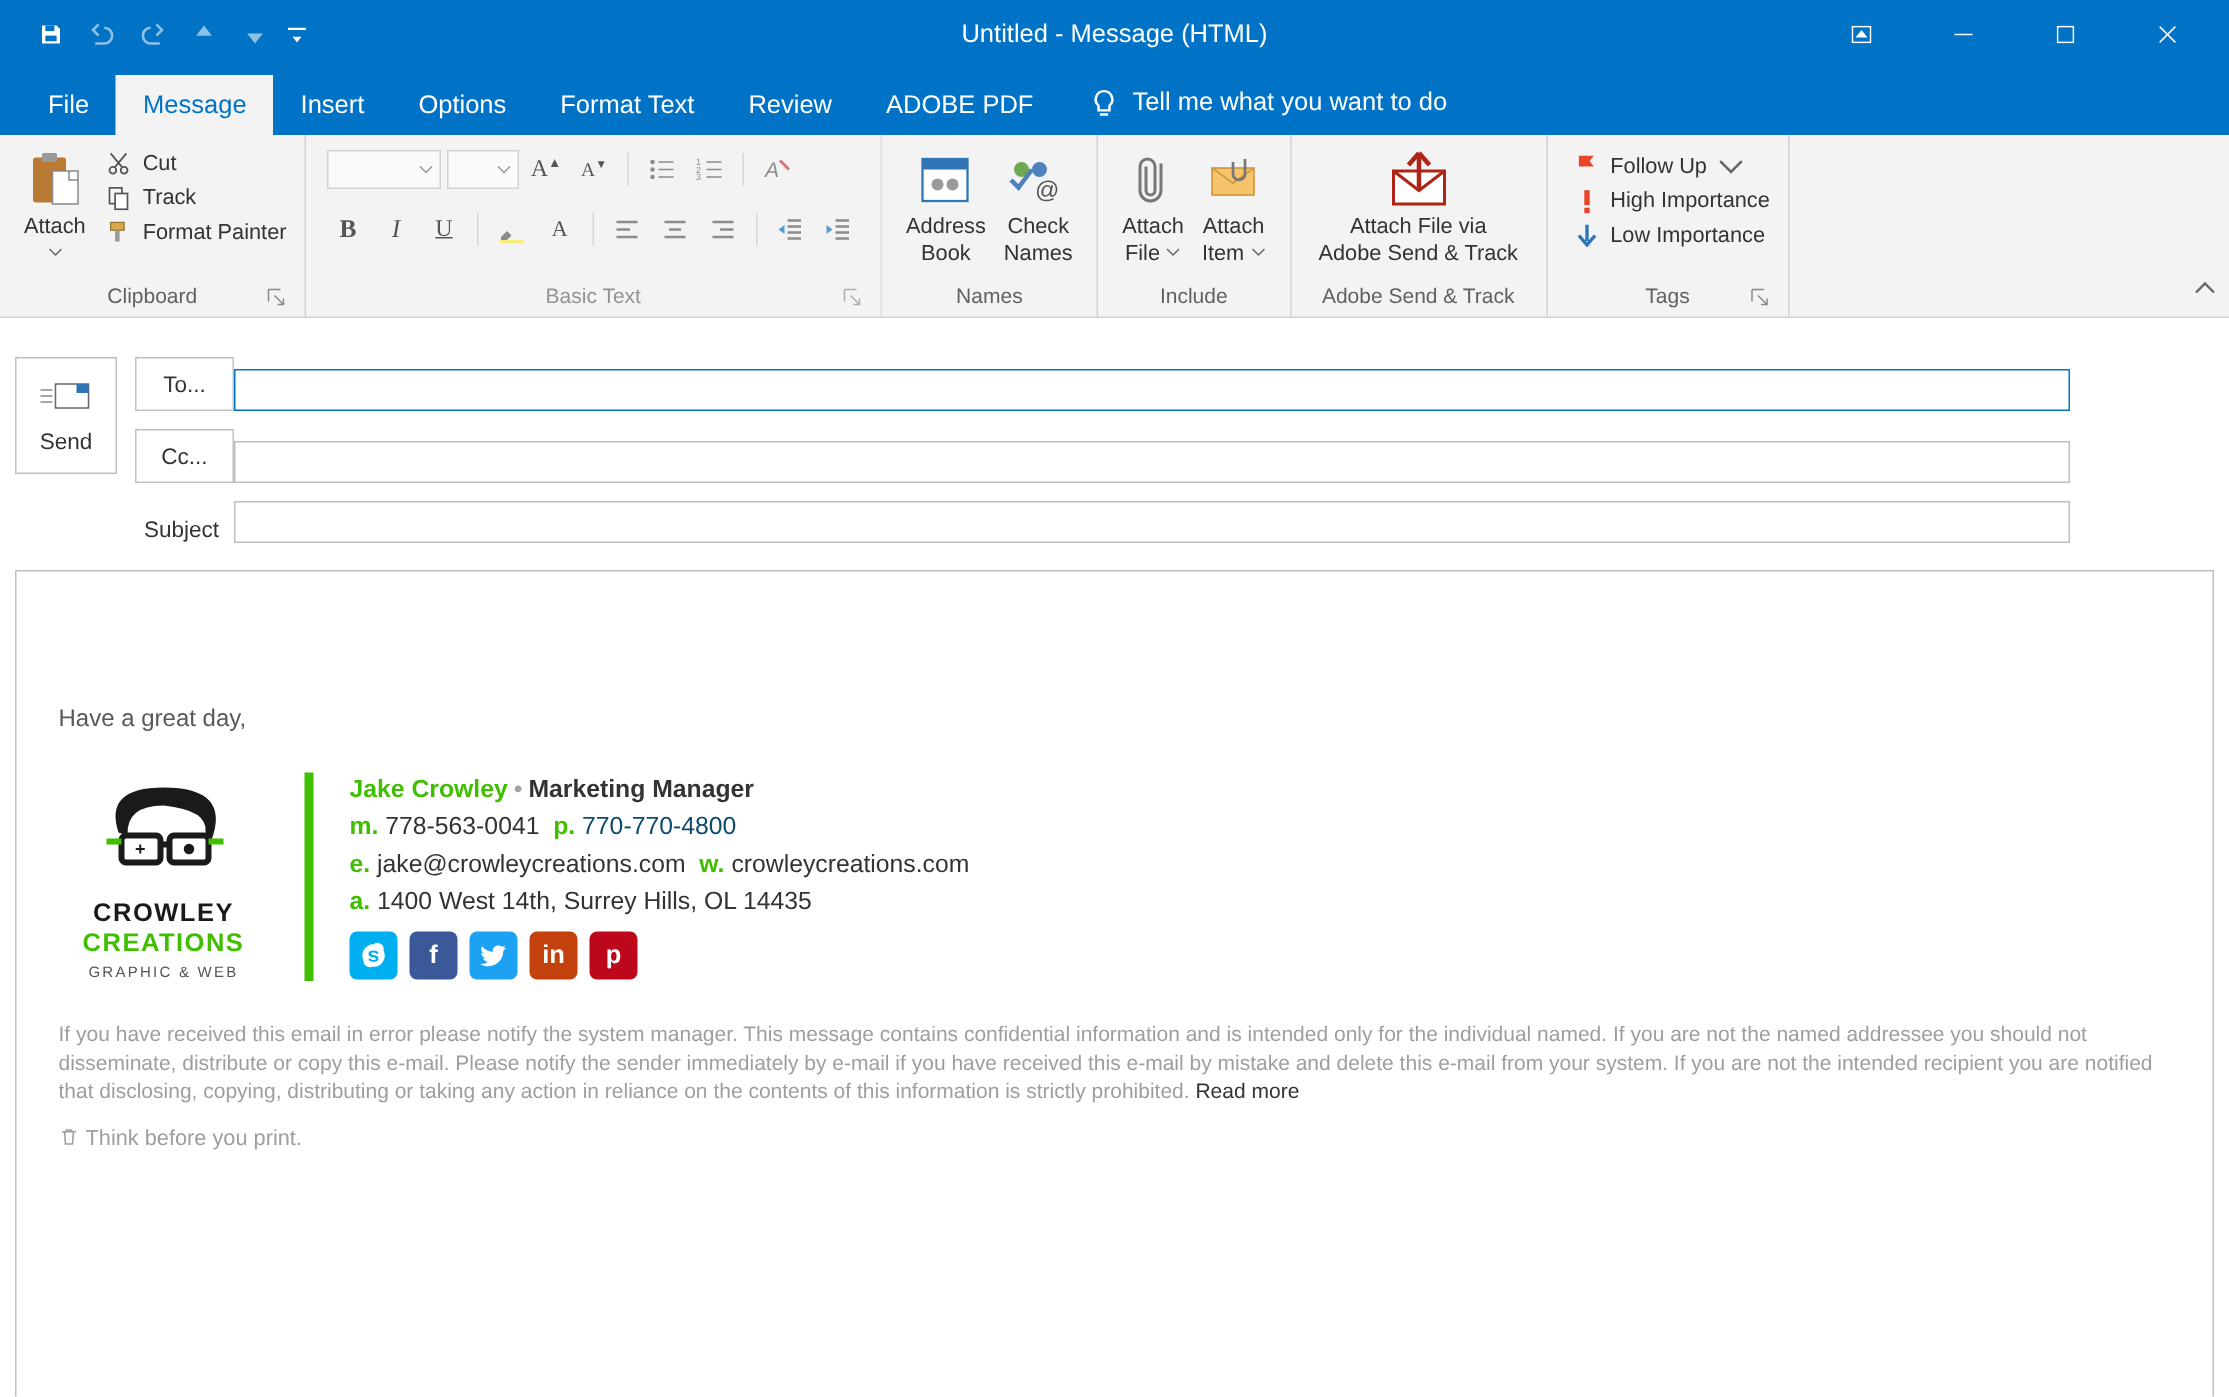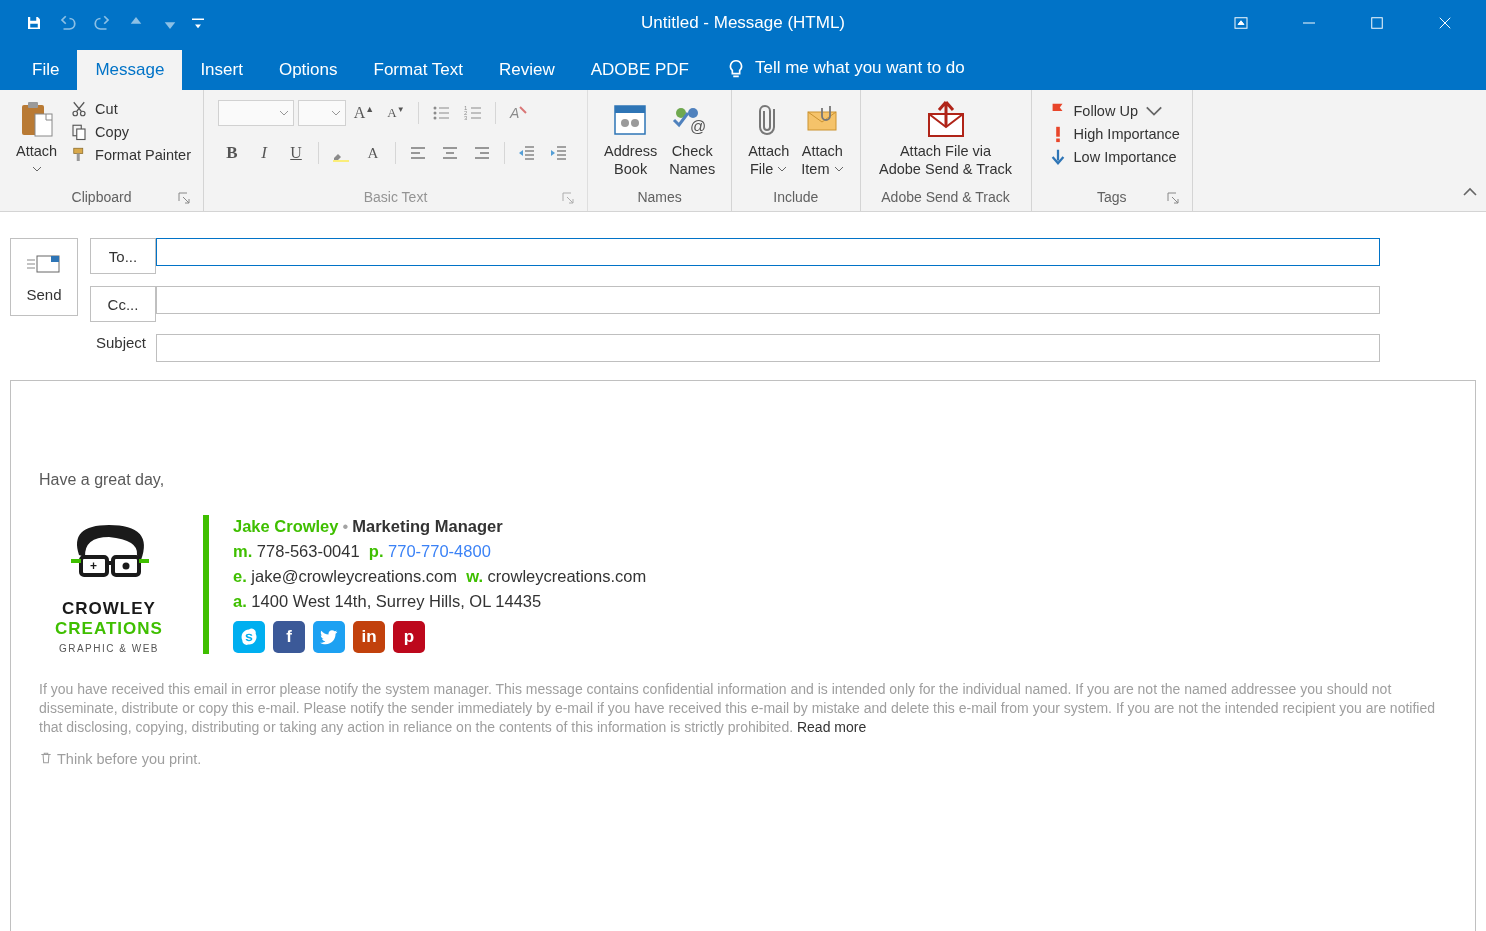--- a/index.html
+++ b/index.html
@@ -33,21 +33,21 @@
 .fontname { width:76px; height:26px; border:1px solid #c0c0c0; background:#fff; display:flex; align-items:center; justify-content:flex-end; padding-right:4px;}
 .fontsize { width:48px; height:26px; border:1px solid #c0c0c0; background:#fff; display:flex; align-items:center; justify-content:flex-end; padding-right:4px;}
 .ic-btn { width:28px; height:26px; display:flex; align-items:center; justify-content:center; cursor:pointer;}
 .ic-btn svg { width:20px; height:20px;}
 .sep { width:1px; height:22px; background:#c8c8c8; margin:0 4px;}
 .collapse-caret { position:absolute; right:8px; bottom:8px; cursor:pointer;}
 .compose-hdr { padding: 26px 10px 0 10px; display:flex; gap:12px;}
 .send-box { width:68px; height:78px; border:1px solid #c0c0c0; background:#fff; display:flex; flex-direction:column; align-items:center; justify-content:center; gap:8px; cursor:pointer;}
 .send-box .lbl { font-size:15px; color:#333;}
 .fields { flex:1; display:flex; flex-direction:column; gap:12px; padding-right:96px;}
-.field-row { display:flex; align-items:flex-start; }
+.field-row { display:flex; align-items:flex-end; }
 .field-btn { width:66px; height:36px; border:1px solid #c0c0c0; background:#fff; display:flex; align-items:center; justify-content:center; font-size:15px; color:#333; cursor:pointer;}
 .field-label { width:66px; font-size:15px; color:#333; text-align:left; padding-left:6px;}
 .field-input { flex:1; height:28px; border:1px solid #bfbfbf; padding:0 6px; font-size:14px;}
 .field-input.focus { border:1px solid #0173c7; }
 .body-area { margin: 18px 10px 0 10px; border:1px solid #c0c0c0; padding: 90px 28px 60px 28px; font-size:16px; color:#595959; height: 560px; overflow:auto;}
 .greet { margin-bottom:26px; }
 .sig { display:flex; gap:24px; margin-bottom:26px;}
 .logo-block { width:140px; display:flex; flex-direction:column; align-items:center;}
 .vbar { width:6px; background:#3fbf00;}
 .sig-info { padding-top:2px;}
@@ -169,21 +169,21 @@
               <circle cx="17" cy="18" r="3" fill="none" stroke="#555" stroke-width="1.6"></circle>
               <path d="M9 15 19 3M15 15 5 3" stroke="#555" stroke-width="1.6"></path>
             </svg>
             <span>Cut</span>
           </div>
         <div class="row">
             <svg viewBox="0 0 24 24">
               <rect x="4" y="3" width="11" height="14" fill="none" stroke="#555" stroke-width="1.5"></rect>
               <rect x="9" y="8" width="11" height="14" fill="#fff" stroke="#555" stroke-width="1.5"></rect>
             </svg>
-            <span>Copy</span>
+            <span>Track</span>
           </div>
         <div class="row">
             <svg viewBox="0 0 24 24">
               <rect x="5" y="3" width="12" height="7" fill="#d8a84a" stroke="#8a6b2a"></rect>
               <rect x="9" y="10" width="4" height="10" fill="#999"></rect>
             </svg>
             <span>Format Painter</span>
           </div>
       </div>
     </div>
@@ -464,21 +464,21 @@
         <text x="31" y="55" font-size="12" font-weight="900" fill="#1a1a1a">+</text>
         <circle cx="67" cy="51" r="3.5" fill="#1a1a1a"></circle>
       </svg>
       <div style="font-weight:800; font-size:17px; letter-spacing:1px; color:#1a1a1a; margin-top:4px;">CROWLEY</div>
       <div style="font-weight:800; font-size:17px; letter-spacing:1px; color:#3fbf00;">CREATIONS</div>
       <div style="font-size:10px; letter-spacing:1.5px; color:#555; margin-top:4px;">GRAPHIC &amp; WEB</div>
     </div>
     <div class="vbar"></div>
     <div class="sig-info">
       <div class="sig-line"><span class="name">Jake Crowley</span><span class="dot">•</span><span class="title">Marketing Manager</span></div>
-      <div class="sig-line"><span class="k">m.</span> <span style="color:#333">778-563-0041</span>&nbsp;&nbsp;<span class="k">p.</span> <span style="color:#3b82f6">770-770-4800</span></div>
+      <div class="sig-line"><span class="k">m.</span> <span style="color:#333">778-563-0041</span>&nbsp;&nbsp;<span class="k">p.</span> <span style="color:#0c4a6e">770-770-4800</span></div>
       <div class="sig-line"><span class="k">e.</span> <span style="color:#333">jake@crowleycreations.com</span>&nbsp;&nbsp;<span class="k">w.</span> <span style="color:#333">crowleycreations.com</span></div>
       <div class="sig-line"><span class="k">a.</span> <span style="color:#333">1400 West 14th, Surrey Hills, OL 14435</span></div>
       <div class="socials">
         <div class="soc" style="background:#00aff0">
             <svg width="20" height="20" viewBox="0 0 24 24">
               <path fill="#fff" d="M12 3a9 9 0 0 0-8 13 5 5 0 0 0 7 5 9 9 0 0 0 9-13 5 5 0 0 0-8-5zm0 14c-2.5 0-4-1.2-4-2.5h2c0 .5 1 1 2 1s2-.3 2-1c0-.6-1-.8-2.3-1.1C10 13 8 12.6 8 10.5 8 9 9.5 8 12 8s4 1 4 2.5h-2c0-.5-1-1-2-1s-2 .3-2 1c0 .6 1 .8 2.3 1.1C14 12 16 12.4 16 14.5c0 1.5-1.5 2.5-4 2.5z"></path>
             </svg>
           </div>
         <div class="soc" style="background:#3b5998">f</div>
         <div class="soc" style="background:#1da1f2">

